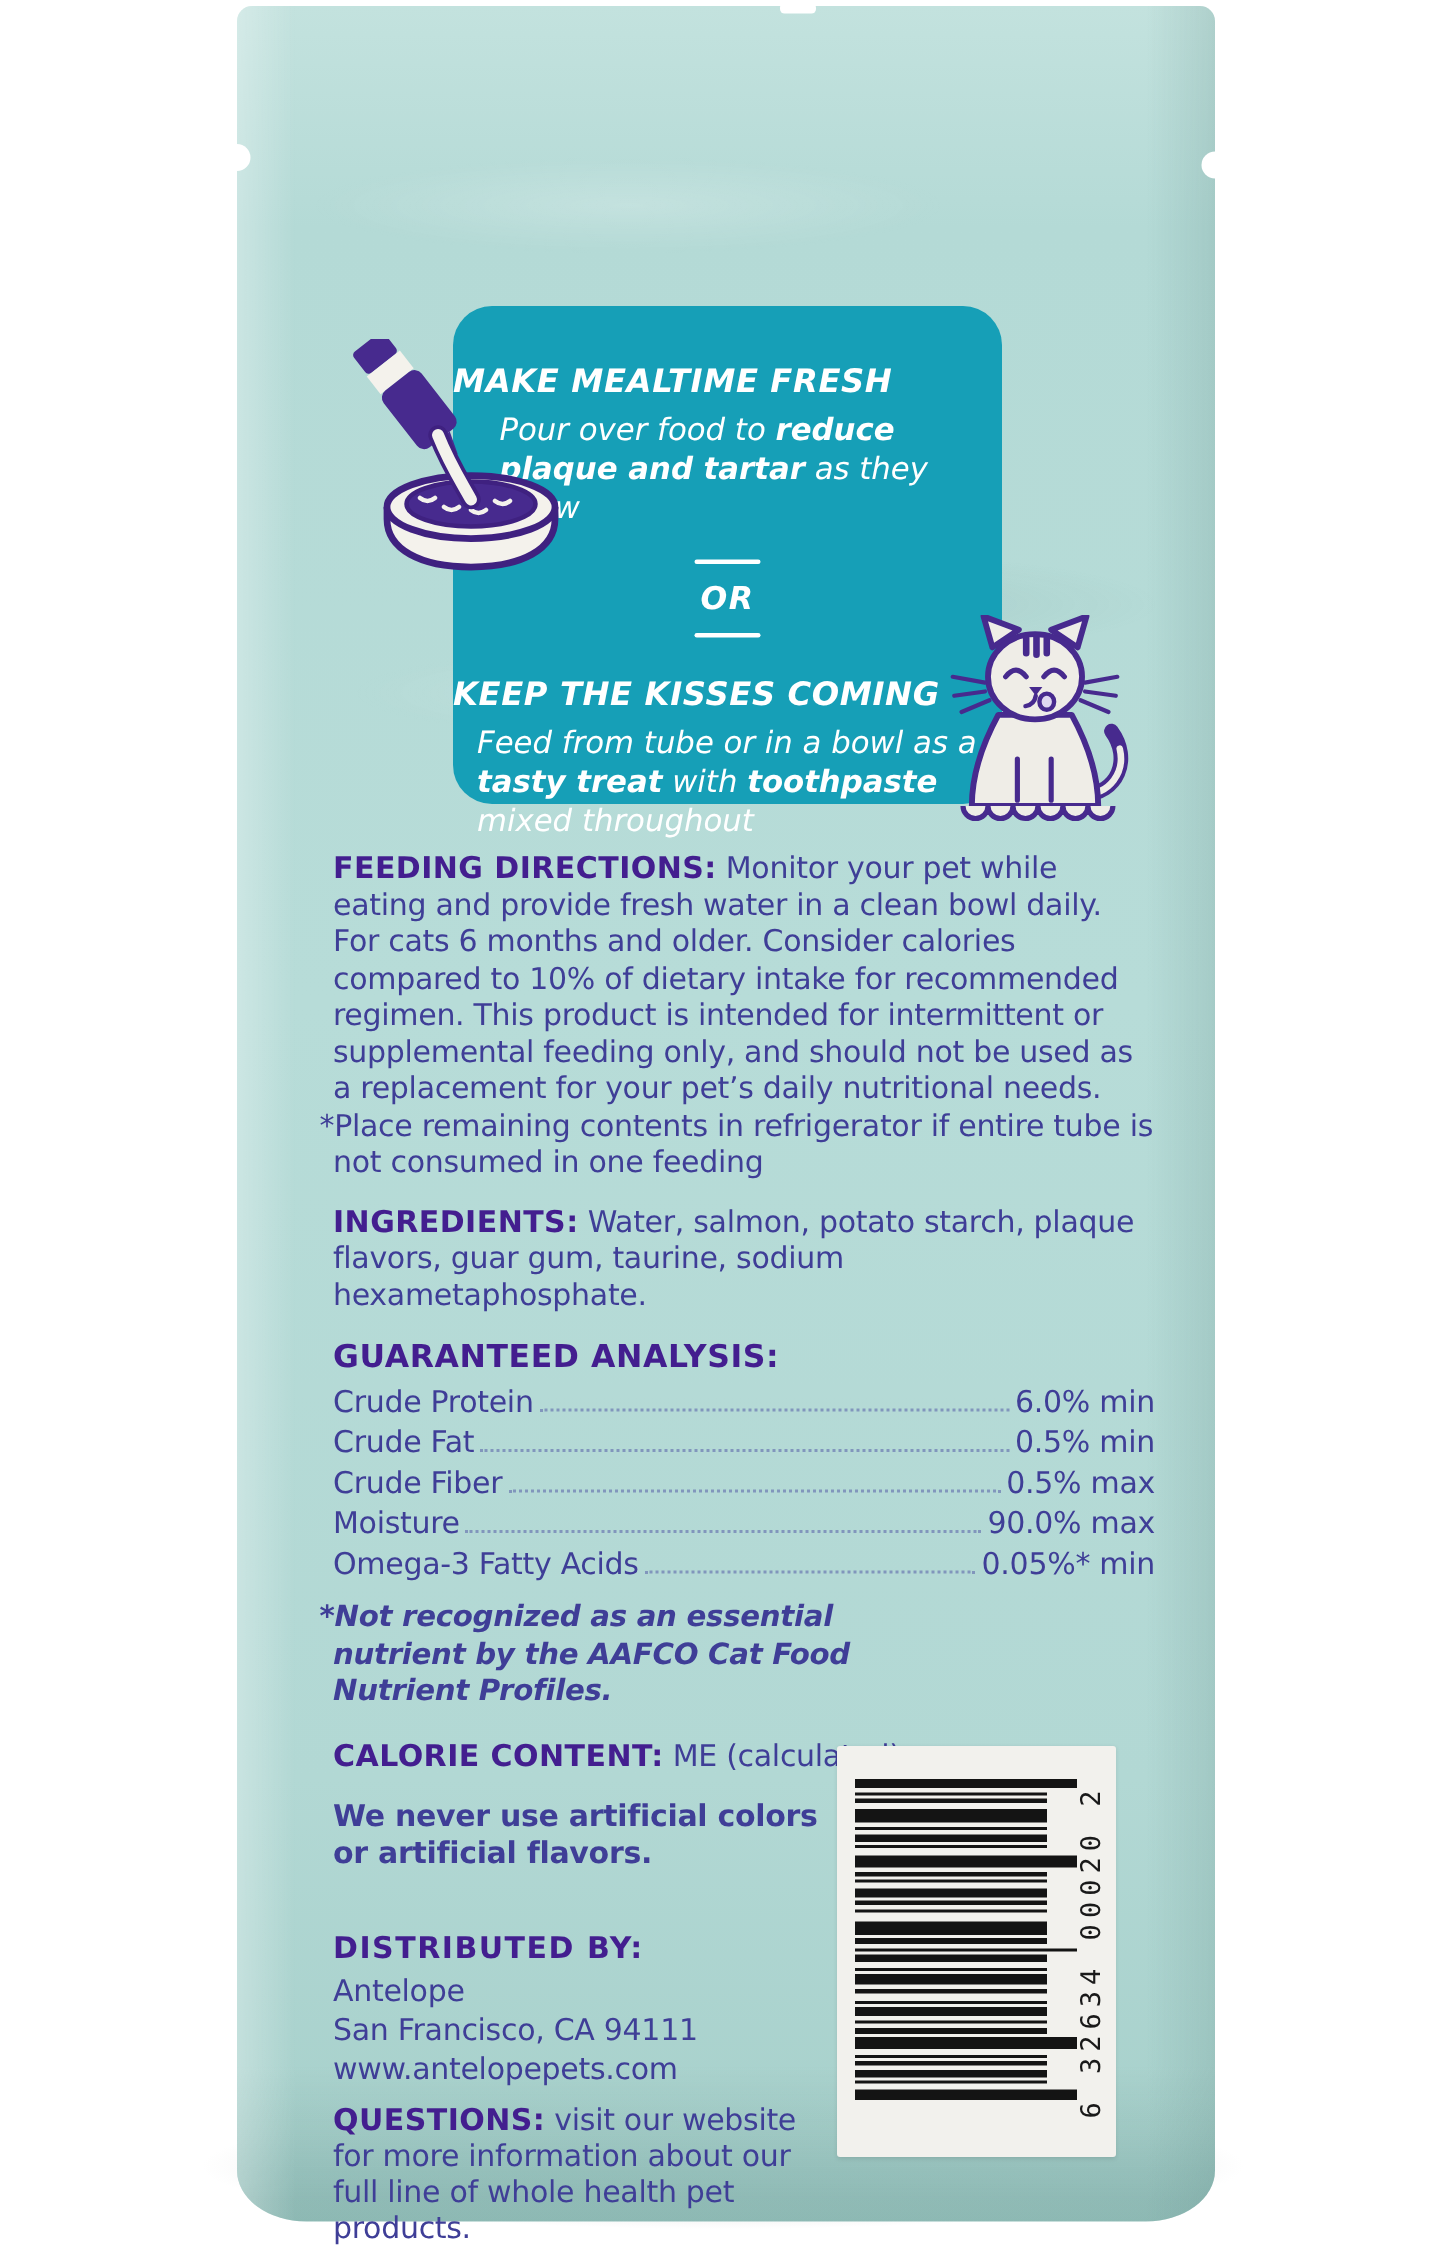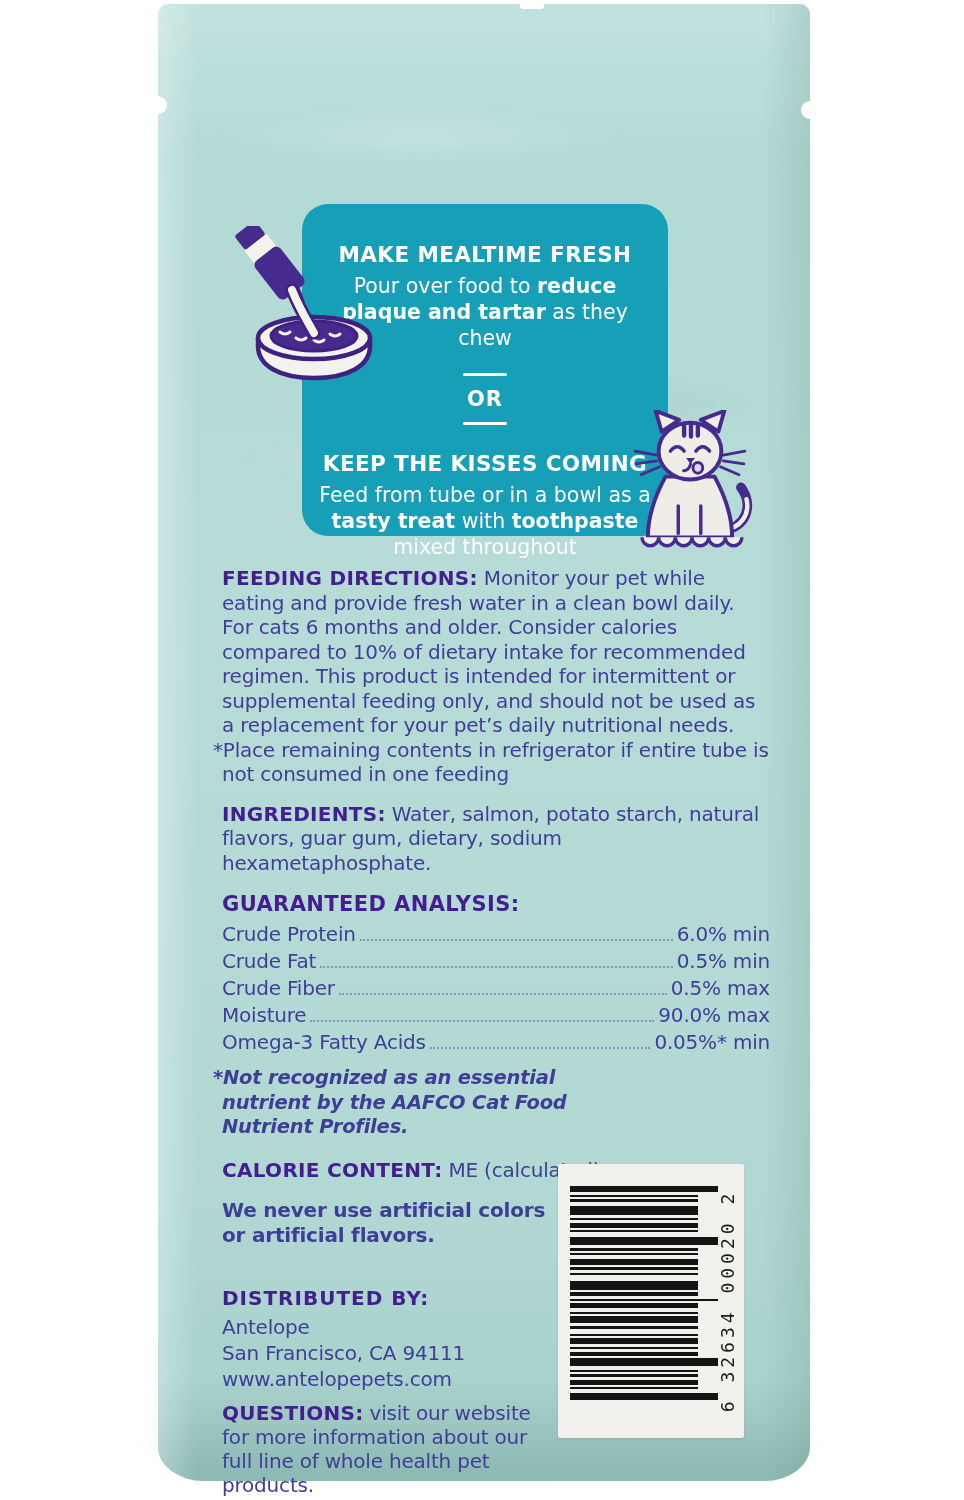--- a/index.html
+++ b/index.html
@@ -21,21 +21,21 @@
       radial-gradient(280px 42px at 42% 31%, rgba(255,255,255,.16), transparent 70%),
       linear-gradient(90deg, rgba(255,255,255,.30) 0%, transparent 6%, transparent 93%, rgba(104,146,141,.22) 100%),
       linear-gradient(180deg, transparent 93%, rgba(92,134,129,.25) 99%);}
   .notch{position:absolute;width:18px;height:18px;border-radius:50%;background:#ffffff;}
   .notch-left{left:-9px;top:92px;}
   .notch-right{right:-9px;top:97px;}
   .notch-top{position:absolute;left:362px;top:-2px;width:24px;height:7px;background:#ffffff;border-radius:3px;}
 
   
   .usage-box{position:absolute;left:144px;top:200px;width:366px;height:332px;background:#169fb7;
-    border-radius:26px;color:#ffffff;text-align:center;}
+    border-radius:26px;color:#ffffff;text-align:left;font-style:italic;}
   .u-title{padding-top:38px;font-size:21.5px;font-weight:bold;letter-spacing:.4px;}
   .u-title2{padding-top:0;margin-top:26px;}
   .u-body{margin:6px auto 0;width:304px;font-size:20.5px;line-height:26px;}
   .u-body2{width:334px;}
   .or-row{margin:22px auto 0;display:flex;align-items:center;justify-content:center;gap:11px;flex-direction:column;}
   .or-line{display:inline-block;width:44px;height:3px;background:#ffffff;border-radius:2px;}
   .or-text{font-size:21px;font-weight:bold;letter-spacing:1px;}
 
   .bowl-art{position:absolute;left:56px;top:222px;width:190px;height:158px;z-index:2;}
   .cat-art{position:absolute;left:470px;top:406px;width:125px;height:145px;z-index:2;}
@@ -123,21 +123,21 @@
       <path d="M58,49 L67,49 L62.5,55 Z" fill="#472a8e"></path>
       <path d="M62.5,55 q-1,6 -7,7" stroke="#472a8e" stroke-width="3" fill="none" stroke-linecap="round"></path>
       <ellipse cx="70" cy="59" rx="5" ry="5.5" fill="#ded7f0" stroke="#472a8e" stroke-width="3"></ellipse>
       <path d="M28,46 L6,42 M28,52 L7,55 M31,58 L12,66 M96,46 L118,42 M96,52 L117,55 M93,58 L112,66" stroke="#472a8e" stroke-width="2.8" stroke-linecap="round"></path>
     </svg>
 
     <div class="label-text">
       <p class="para"><span class="b-head">FEEDING DIRECTIONS:</span><span>Monitor your pet while eating and provide fresh water in a clean bowl daily. For cats 6 months and older. Consider calories compared to 10% of dietary intake for recommended regimen. This product is intended for intermittent or supplemental feeding only, and should not be used as a replacement for your pet’s daily nutritional needs.</span></p>
       <p class="para hang">*Place remaining contents in refrigerator if entire tube is not consumed in one feeding</p>
 
-      <p class="para ingredients"><span class="b-head">INGREDIENTS:</span><span>Water, salmon, potato starch, natural flavors, guar gum, dietary, sodium hexametaphosphate.</span></p>
+      <p class="para ingredients"><span class="b-head">INGREDIENTS:</span><span>Water, salmon, potato starch, plaque flavors, guar gum, taurine, sodium hexametaphosphate.</span></p>
 
       <div class="ga-head">GUARANTEED ANALYSIS:</div>
       <div class="ga-table">
           <div class="ga-row">
             <span class="ga-label">Crude Protein</span>
             <span class="ga-dots"></span>
             <span class="ga-value">6.0% min</span>
           </div>
           <div class="ga-row">
             <span class="ga-label">Crude Fat</span>

